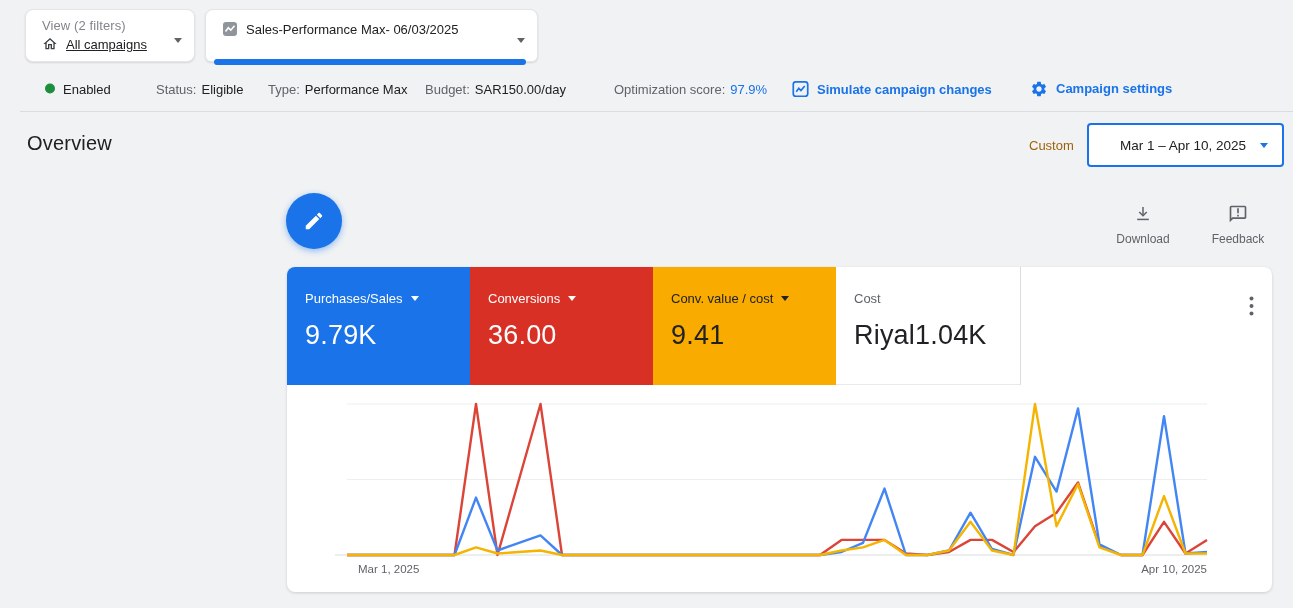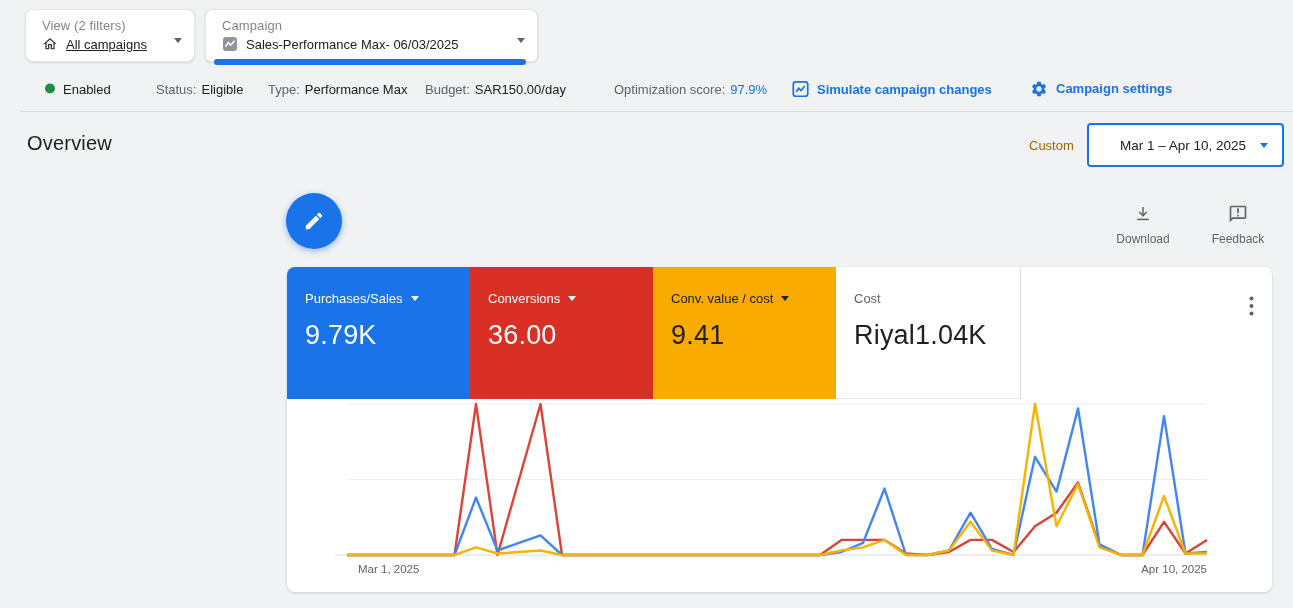--- a/index.html
+++ b/index.html
@@ -44,21 +44,21 @@
   .fab { position:absolute; left:286px; top:193px; width:56px; height:56px; border-radius:50%;
     background:#1a73e8; box-shadow:0 2px 6px rgba(26,115,232,.45); display:flex; align-items:center; justify-content:center; cursor:pointer; }
   .tool-btn { position:absolute; width:86px; text-align:center; cursor:pointer; color:#5f6368; }
   .tool-btn .cap { font-size:12px; margin-top:4px; }
   .dl-btn { left:1100px; top:204px; }
   .fb-btn { left:1195px; top:204px; }
 
   
   .panel { position:absolute; left:287px; top:267px; width:985px; height:325px; background:#fff;
     border-radius:8px; box-shadow:0 1px 3px rgba(60,64,67,.2); }
-  .scorecard { position:absolute; top:0; width:183px; height:132px; padding:24px 0 0 18px; cursor:pointer; }
+  .scorecard { position:absolute; top:0; width:183px; height:118px; padding:24px 0 0 18px; cursor:pointer; }
   .sc-label { font-size:13px; display:flex; align-items:center; }
   .sc-label .caret { margin-left:8px; }
   .sc-value { font-size:27px; margin-top:14px; letter-spacing:.2px; }
   .sc0 { left:0; border-top-left-radius:8px; }
   .sc1 { left:183px; } .sc2 { left:366px; }
   .sc3 { left:549px; width:185px; border-right:1px solid #dadce0; border-bottom:1px solid #e7e9eb; }
   .sc3 .sc-label { color:#5f6368; }
   .kebab { position:absolute; left:951px; top:26px; width:26px; height:26px; display:flex; align-items:center; justify-content:center; cursor:pointer; }
 
   .chart-wrap { position:absolute; left:60px; top:133px; width:860px; height:158px; }
@@ -75,21 +75,20 @@
   <div class="box-row">
     <svg class="mr8" width="16" height="16" viewBox="0 0 24 24">
         <path fill="#3c4043" d="M12 5.7l5 4.5V18h-2v-6H9v6H7v-7.8l5-4.5M12 3L2 12h3v8h6v-6h2v6h6v-8h3L12 3z"></path>
       </svg>
     <span class="box-value underlined">All campaigns</span>
   </div>
   <span class="caret box-caret"></span>
 </div>
 
 <div class="select-box campaign-box">
-  <div class="box-label">Campaign</div>
   <div class="box-row">
     <svg class="mr8" width="16" height="16" viewBox="0 0 16 16">
         <rect x="1" y="1" width="14" height="14" rx="3" fill="#8f959b"></rect>
         <polyline points="3.5,10.5 6.3,6.8 8.8,9.2 12.5,4.8" fill="none" stroke="#fff" stroke-width="1.6"></polyline>
       </svg>
     <span class="box-value">Sales-Performance Max- 06/03/2025</span>
   </div>
   <span class="caret box-caret"></span>
   <div class="blue-bar"></div>
 </div>

